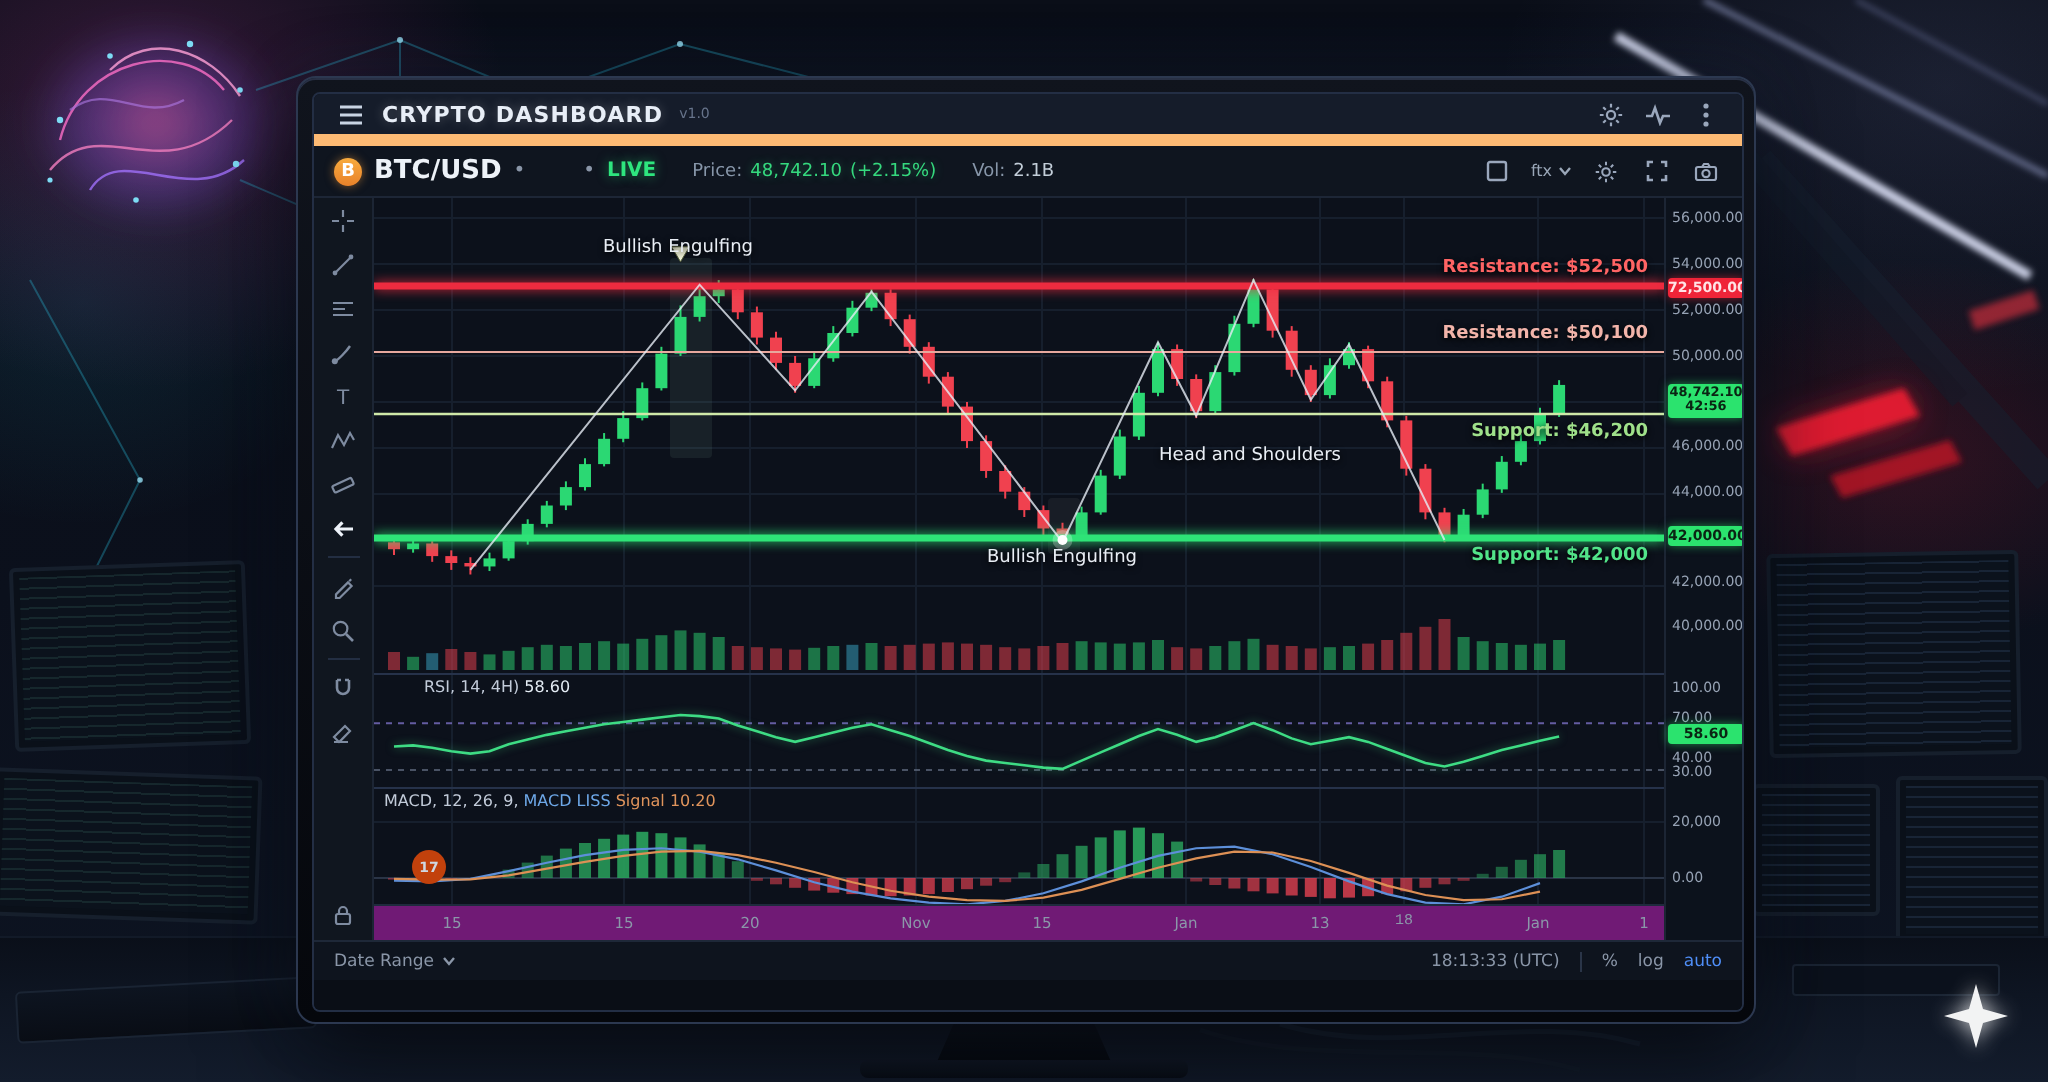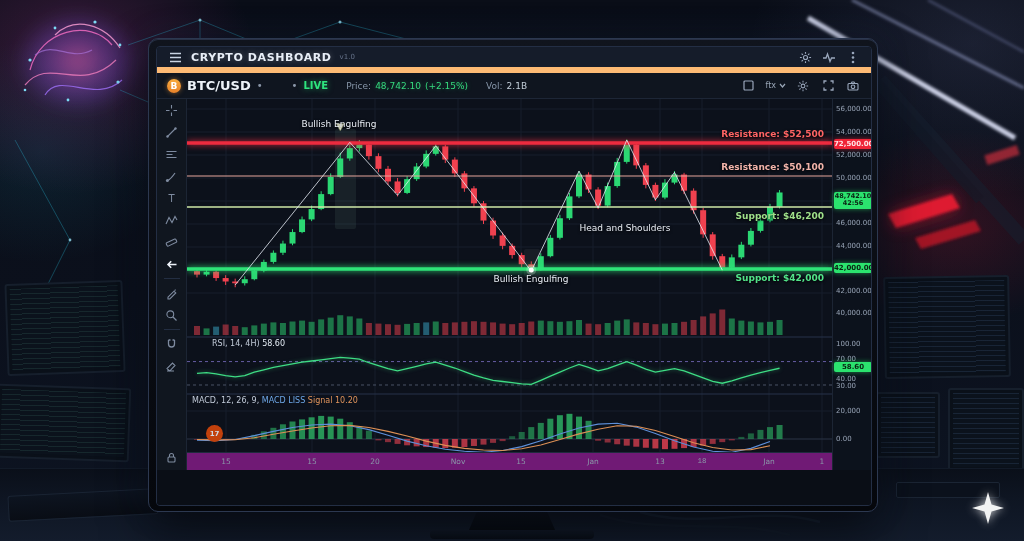--- a/index.html
+++ b/index.html
@@ -696,20 +696,34 @@
             <span class="ylab" style="top: 241px;">100.00</span>
             <span class="ylab" style="top: 256px;">70.00</span>
             <span class="badge green" style="top: 263px;">58.60</span>
             <span class="ylab" style="top: 276px;">40.00</span>
             <span class="ylab" style="top: 283px;">30.00</span>
             <span class="ylab" style="top: 308px;">20,000</span>
             <span class="ylab" style="top: 336px;">0.00</span>
           </div>
       </div>
 
+      <div class="bottombar">
+        <span class="dr">
+          <span>Date Range</span>
+          <svg width="7" height="5" viewBox="0 0 7 5">
+              <polyline points="1,1 3.5,4 6,1" fill="none" stroke="currentColor" stroke-width="1.2"></polyline>
+            </svg>
+        </span>
+        <span class="spacer"></span>
+        <span class="time">18:13:33 (UTC)</span>
+        <span class="vdiv"></span>
+        <span class="fb">%</span>
+        <span class="fb">log</span>
+        <span class="fb auto">auto</span>
+      </div>
       <div class="screen-filler"></div>
     </div>
   </div>
 
   <svg class="sparkle" width="1024" height="541">
     <path d="M988 492 L991.5 504.5 L1004 508 L991.5 511.5 L988 524 L984.5 511.5 L972 508 L984.5 504.5 Z" fill="#ffffff" opacity=".95" style="filter:drop-shadow(0 0 5px rgba(255,255,255,.9))"></path>
   </svg>
 </div>
 
 </body></html>

